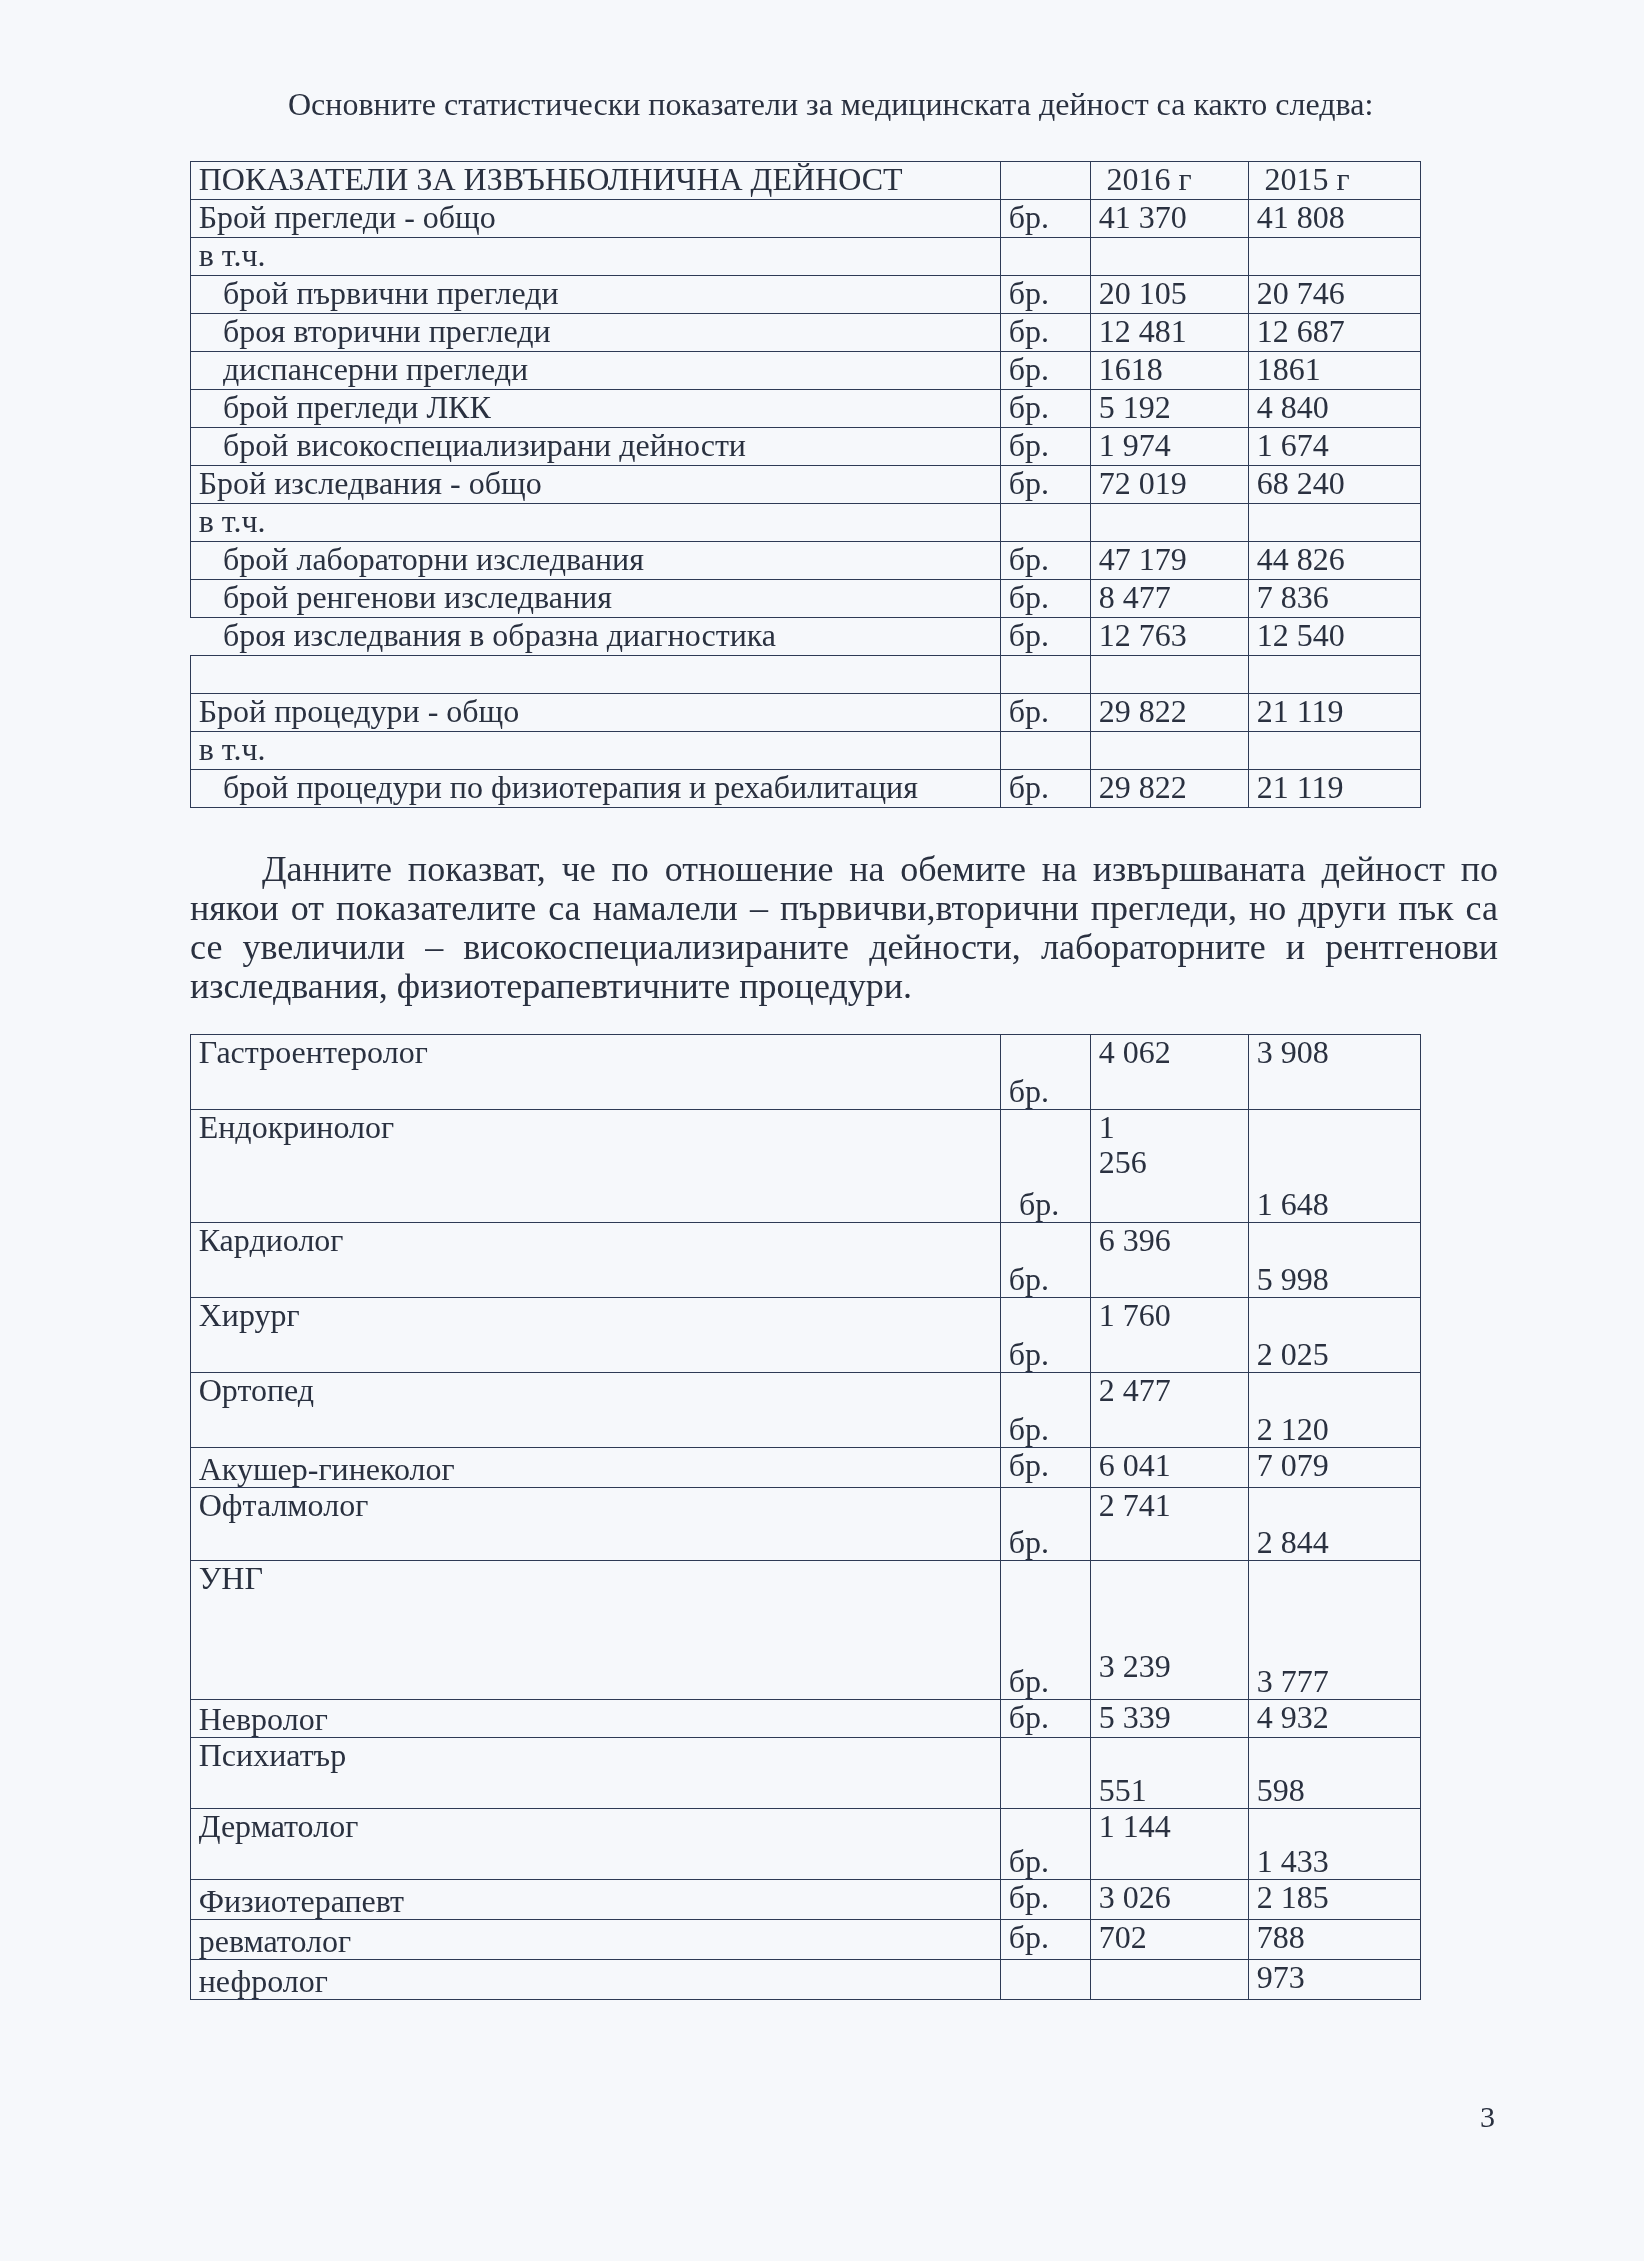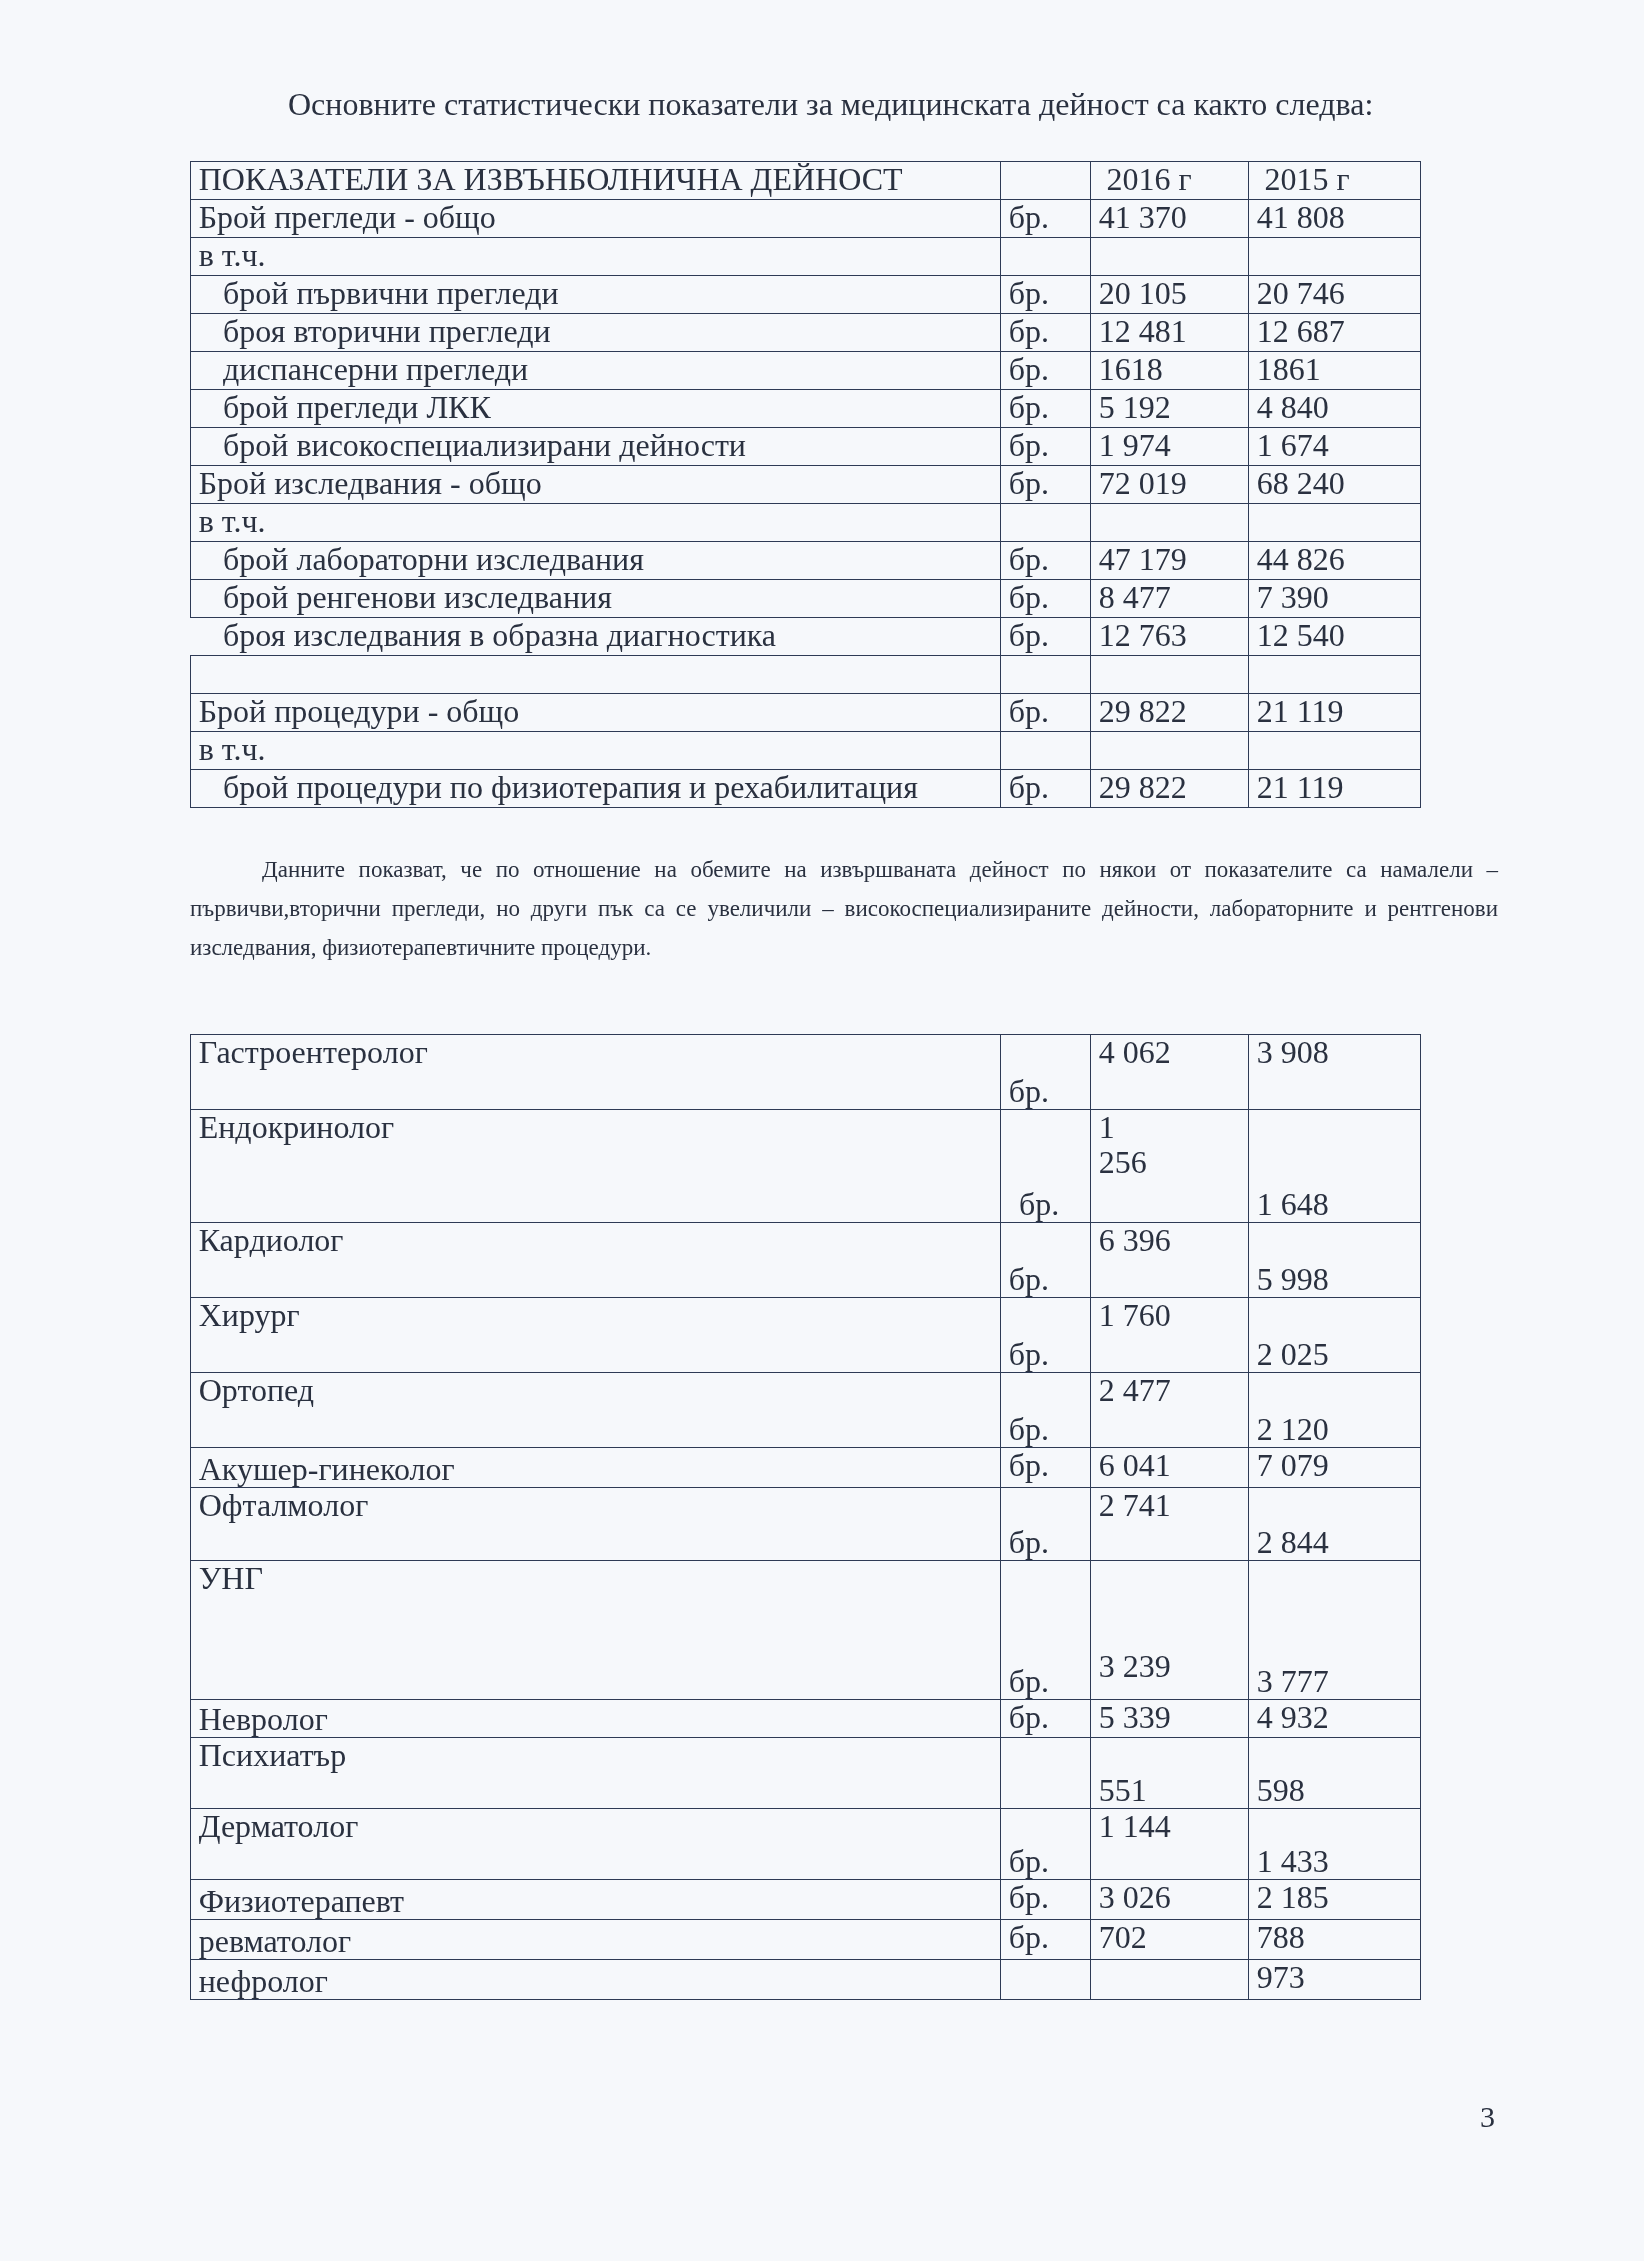--- a/index.html
+++ b/index.html
@@ -37,21 +37,21 @@
   .t1 tr { height: 38px; }
   .indent { padding-left: 32px !important; }
   td.num { text-align: left; }
   td.unit { text-align: left; }
   td.yr { text-align: left; padding-left: 15.5px !important; }
   td.bottom { vertical-align: bottom !important; }
   .t2 { top: 1034px; }
   .t2 td.head-bold { font-weight: bold; }
   .para {
     position: absolute; left: 190px; top: 850px; width: 1308px;
-    font-size: 23px; line-height: 39px;
+    font-size: 36px; line-height: 39px;
     text-align: justify;
   }
   .para .first { text-indent: 72px; display: block; }
   .page-number {
     position: absolute; left: 1480px; top: 2100px;
     font-size: 30px;
   }
   .stack { display: block; }
 </style>
 </head>
@@ -132,21 +132,21 @@
     <tr>
       <td class="indent">брой лабораторни изследвания</td>
       <td class="unit">бр.</td>
       <td class="num">47 179</td>
       <td class="num">44 826</td>
     </tr>
     <tr>
       <td class="indent">брой ренгенови изследвания</td>
       <td class="unit">бр.</td>
       <td class="num">8 477</td>
-      <td class="num">7 390</td>
+      <td class="num">7 836</td>
     </tr>
     <tr>
       <td class="indent" style="border-left-color:transparent;border-bottom-color:#2e3a55;">броя изследвания в образна диагностика</td>
       <td class="unit">бр.</td>
       <td class="num">12 763</td>
       <td class="num">12 540</td>
     </tr>
     <tr>
       <td></td>
       <td class="unit"></td>

